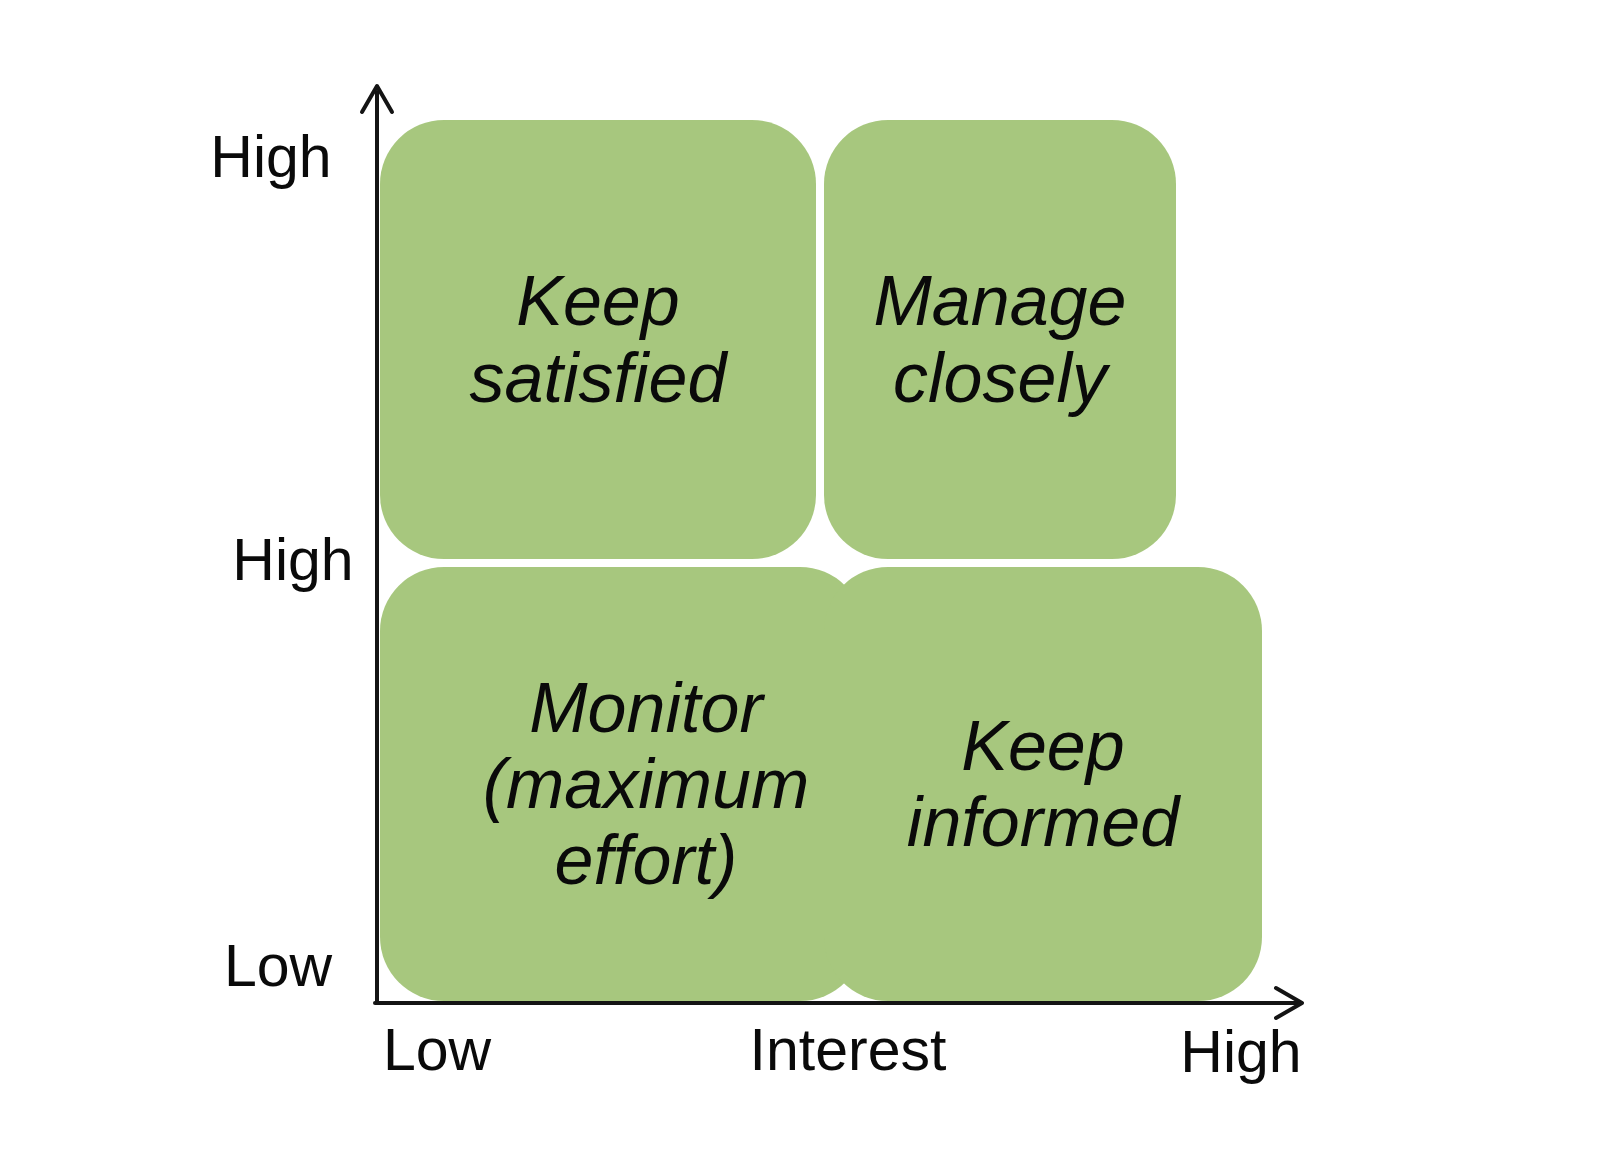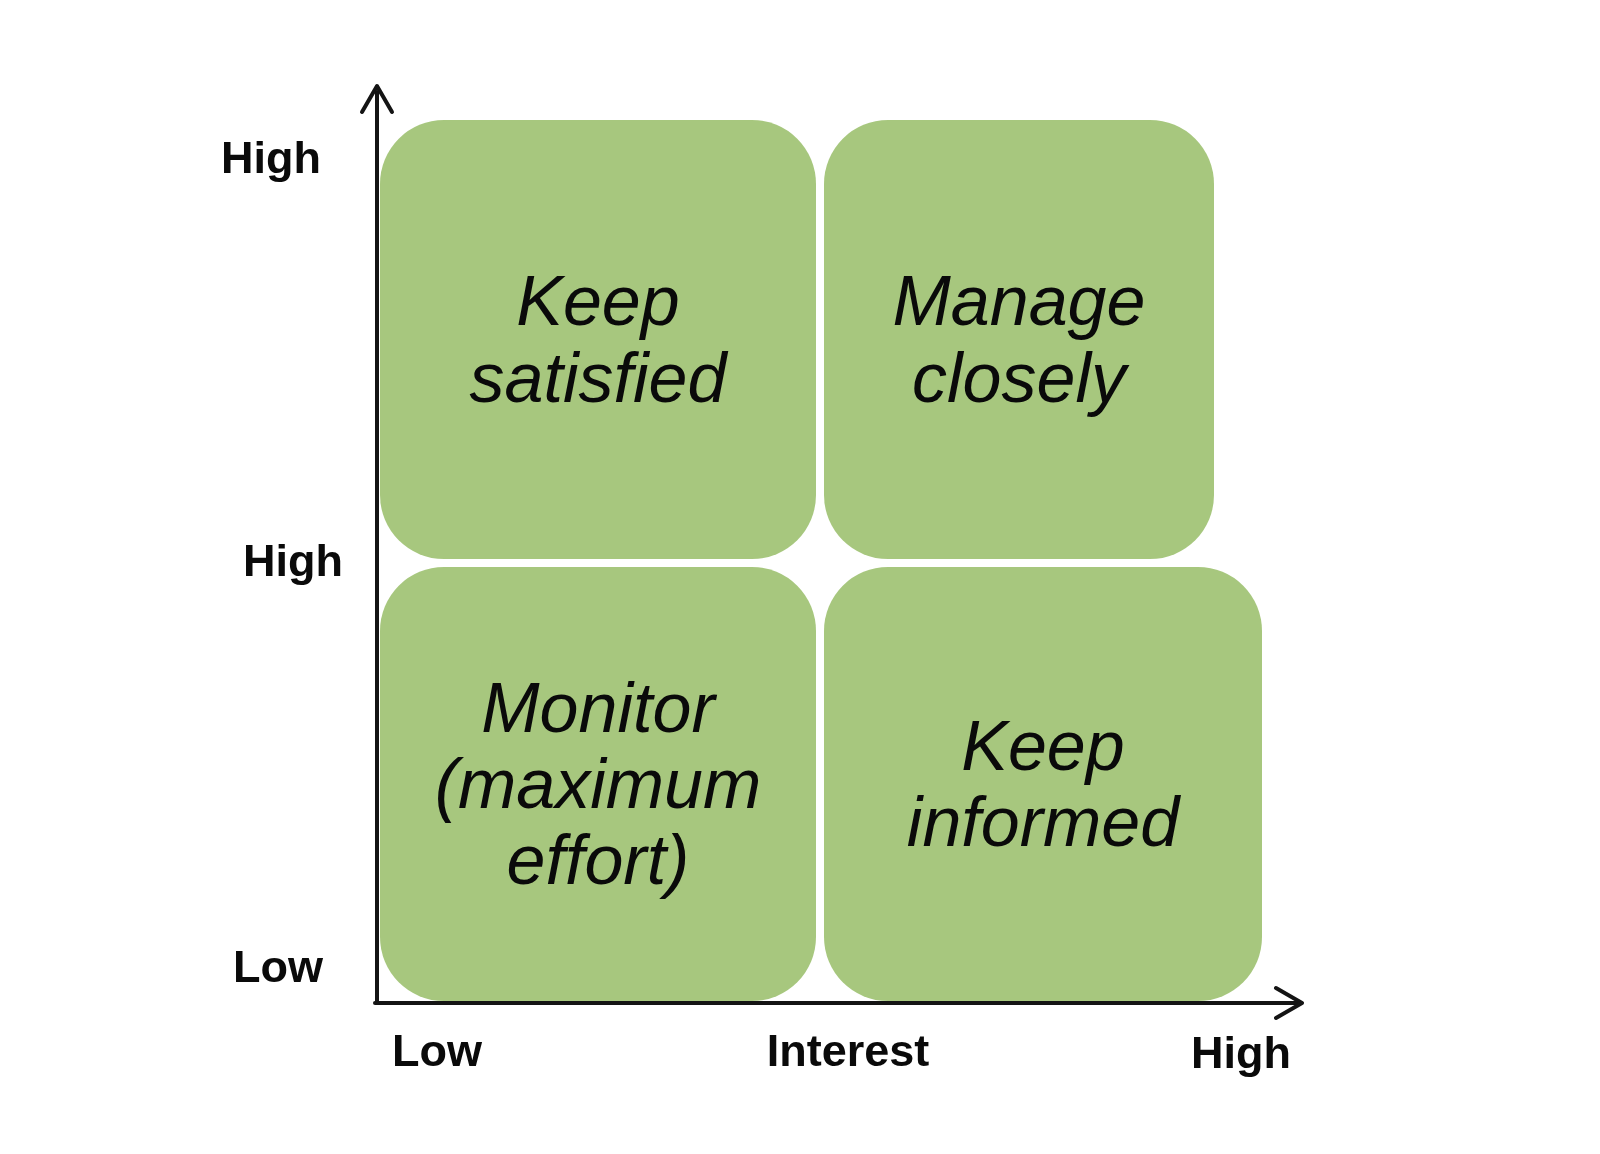--- a/index.html
+++ b/index.html
@@ -41,31 +41,30 @@
     text-align: center;
     font-style: italic;
   }
   .quadrant .q-label {
     font-size: 70px;
     line-height: 1.09;
     white-space: pre-line;
     color: var(--color-text, #0a0a0a);
   }
   .q-top-left     { left: 380px; top: 120px; width: 436px; height: 439px; }
-  .q-top-right    { left: 824px; top: 120px; width: 390px; height: 439px; }
-  .q-bottom-left  { left: 380px; top: 567px; width: 436px; height: 434px; }
+  .q-top-right    { left: 824px; top: 120px; width: 352px; height: 439px; }
+  .q-bottom-left  { left: 380px; top: 567px; width: 436px; height: 434px; padding-left: 48px; }
   .q-bottom-right { left: 824px; top: 567px; width: 438px; height: 434px; }
   .axis-label {
     position: absolute;
-    font-size: 45px;
+    font-size: 59px;
     line-height: 1;
     transform: translate(-50%, -50%);
     white-space: nowrap;
     color: var(--color-text, #0a0a0a);
-    font-weight: bold;
   }
   .y-high   { left: 271px;  top: 157px;  }
   .y-power  { left: 293px;  top: 560px;  }
   .y-low    { left: 278px;  top: 966px;  }
   .x-low    { left: 437px;  top: 1050px; }
   .x-interest { left: 848px; top: 1050px; }
   .x-high   { left: 1241px; top: 1052px; }
 </style>
 </head>
 <body>

